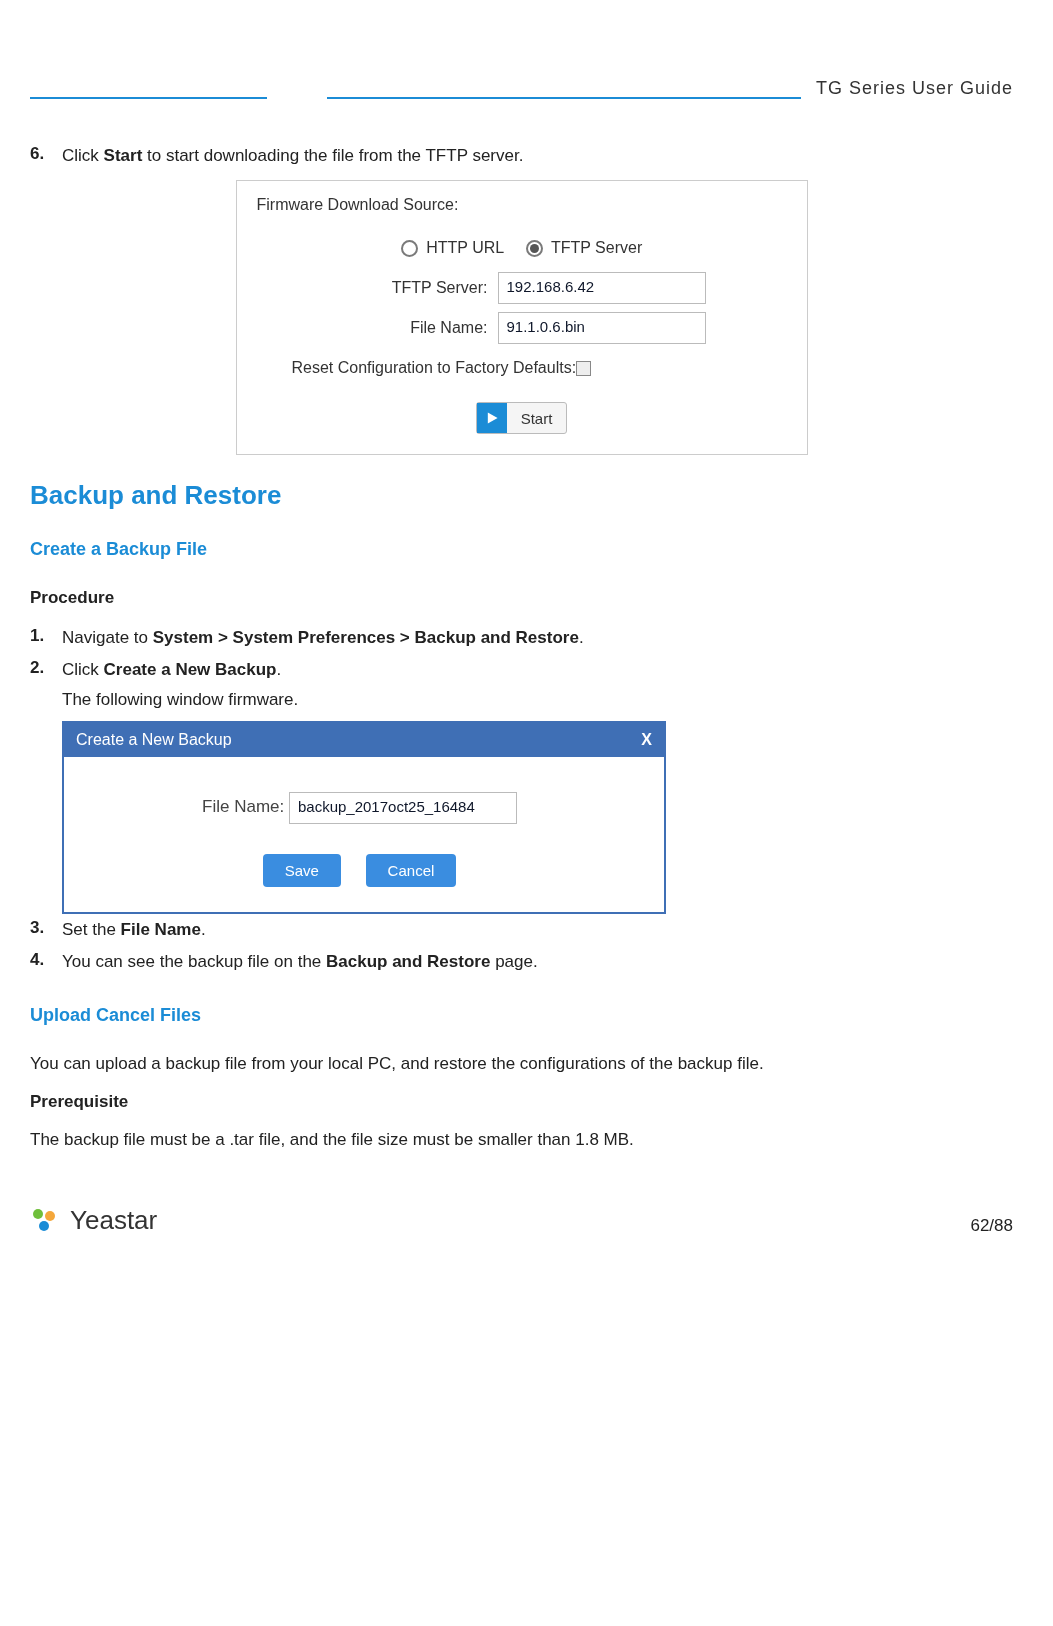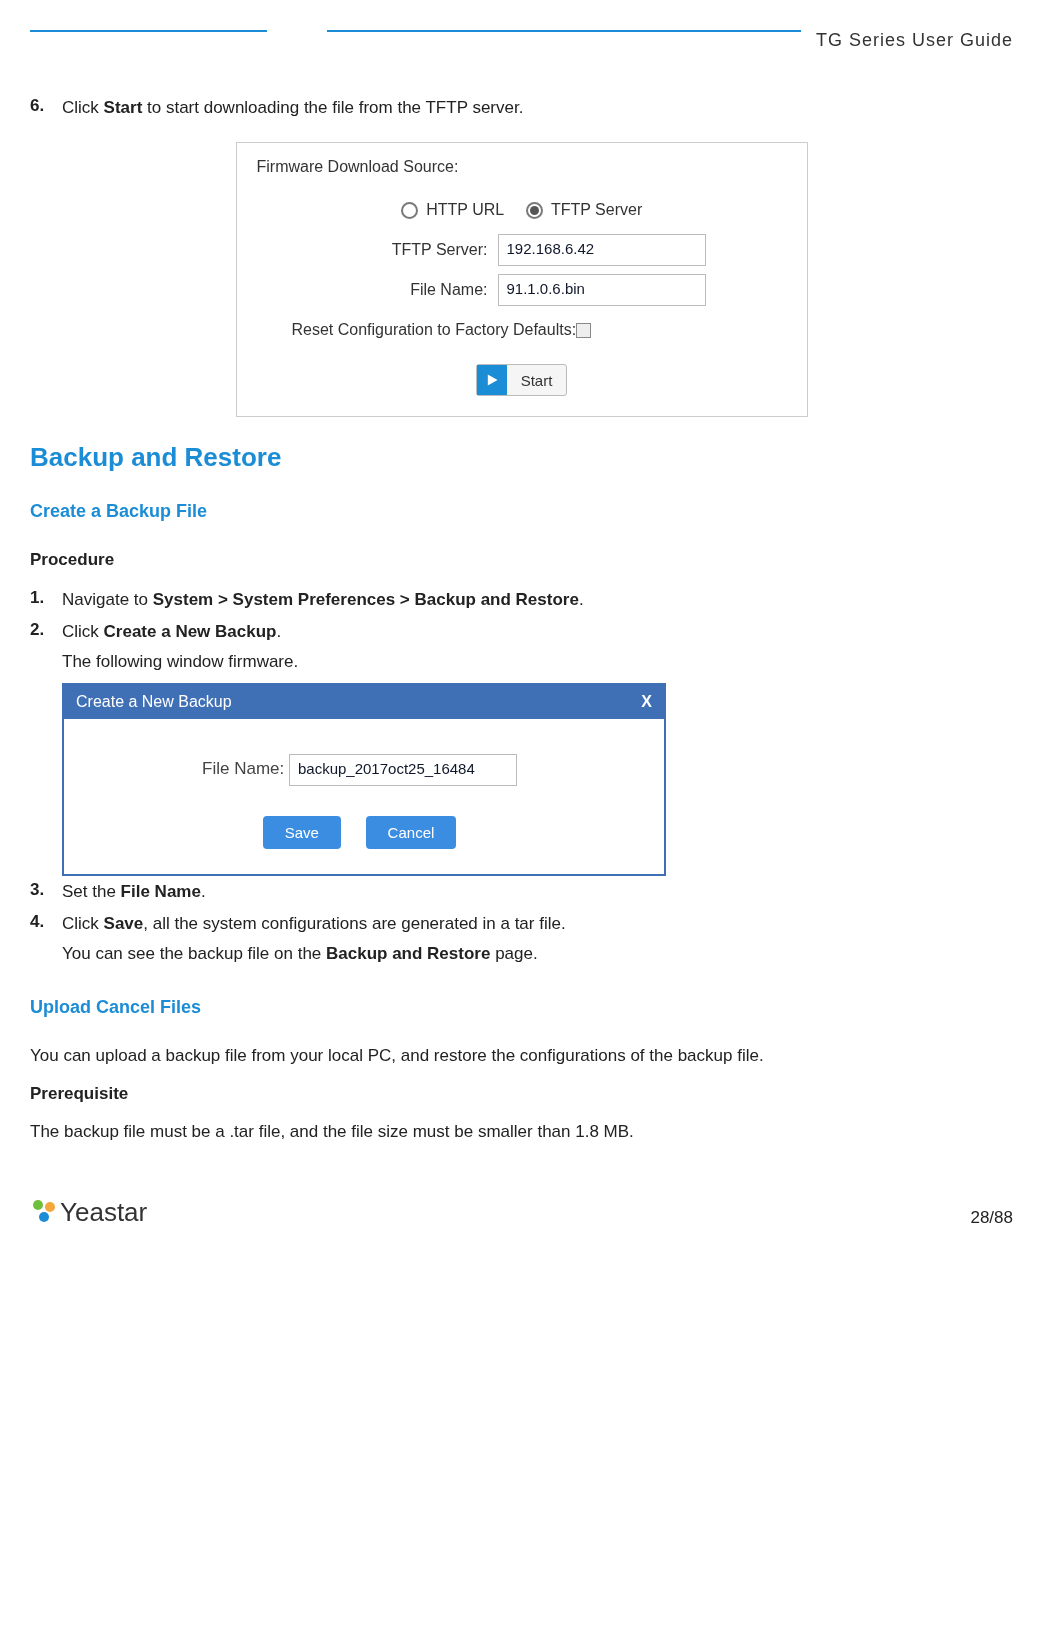--- a/index.html
+++ b/index.html
@@ -6,22 +6,23 @@
     font-family: Arial, Helvetica, sans-serif;
     font-size: 17px;
     color: #222;
     margin: 0;
     padding: 30px 40px 20px 30px;
     max-width: 1053px;
     box-sizing: border-box;
   }
   .header-bar {
     display: flex;
-    align-items: flex-start;
+    align-items: flex-end;
     margin-bottom: 45px;
+    margin-top: 48px;
   }
   .header-line {
     flex: 1;
     border-top: 2px solid #1b8cd6;
     margin-right: 15px;
   }
   .header-line.gap {
     flex: 0 0 30px;
     border: none;
   }
@@ -48,21 +49,21 @@
   .ol-body {
     flex: 1;
   }
   .ol-body p {
     margin: 0 0 6px 0;
     line-height: 1.4;
   }
   .screenshot1 {
     border: 1px solid #ccc;
     width: 530px;
-    margin: 16px auto 25px auto;
+    margin: 6px auto 25px auto;
     padding: 15px 20px 20px 20px;
     color: #333;
     font-size: 16px;
   }
   .screenshot2 {
     border: 2px solid #3f6fb5;
     width: 600px;
     margin: 4px 0 4px 32px;
     background: #fff;
   }
@@ -173,21 +174,21 @@
   }
   .footer {
     display: flex;
     justify-content: space-between;
     align-items: flex-end;
     margin-top: 55px;
   }
   .logo {
     display: flex;
     align-items: center;
-    gap: 0;
+    gap: 10px;
   }
   .logo-dots {
     position: relative;
     width: 30px; height: 30px;
   }
   .logo-txt {
     font-size: 26px;
     color: #333;
     font-weight: 500;
   }
@@ -282,35 +283,34 @@
 <div class="ol-item">
   <div class="ol-num">3.</div>
   <div class="ol-body">
     <p><span>Set the </span><strong>File Name</strong><span>.</span></p>
   </div>
 </div>
 
 <div class="ol-item">
   <div class="ol-num">4.</div>
   <div class="ol-body">
-    <p><span>Click </span><strong>Save</strong><span>, all the system configurations are generated in a tar file.</span></p>
     <p><span>You can see the backup file on the </span><strong>Backup and Restore</strong><span> page.</span></p>
   </div>
 </div>
 
 <div class="h-blue">Upload Cancel Files</div>
 <p style="margin:18px 0">You can upload a backup file from your local PC, and restore the configurations of the backup file.</p>
 <div class="h-black">Prerequisite</div>
 <p style="margin:14px 0">The backup file must be a .tar file, and the file size must be smaller than 1.8 MB.</p>
 
 <div class="footer">
   <div class="logo">
     <span class="logo-dots">
       <svg width="30" height="30" viewBox="0 0 30 30">
         <circle cx="8" cy="8" r="5" fill="#6fbf3b"></circle>
         <circle cx="20" cy="10" r="5" fill="#f4a73b"></circle>
         <circle cx="14" cy="20" r="5" fill="#1b8cd6"></circle>
       </svg>
     </span>
     <span class="logo-txt">Yeastar</span>
   </div>
-  <span>28/88</span>
+  <span>62/88</span>
 </div>
 
 </body></html>

